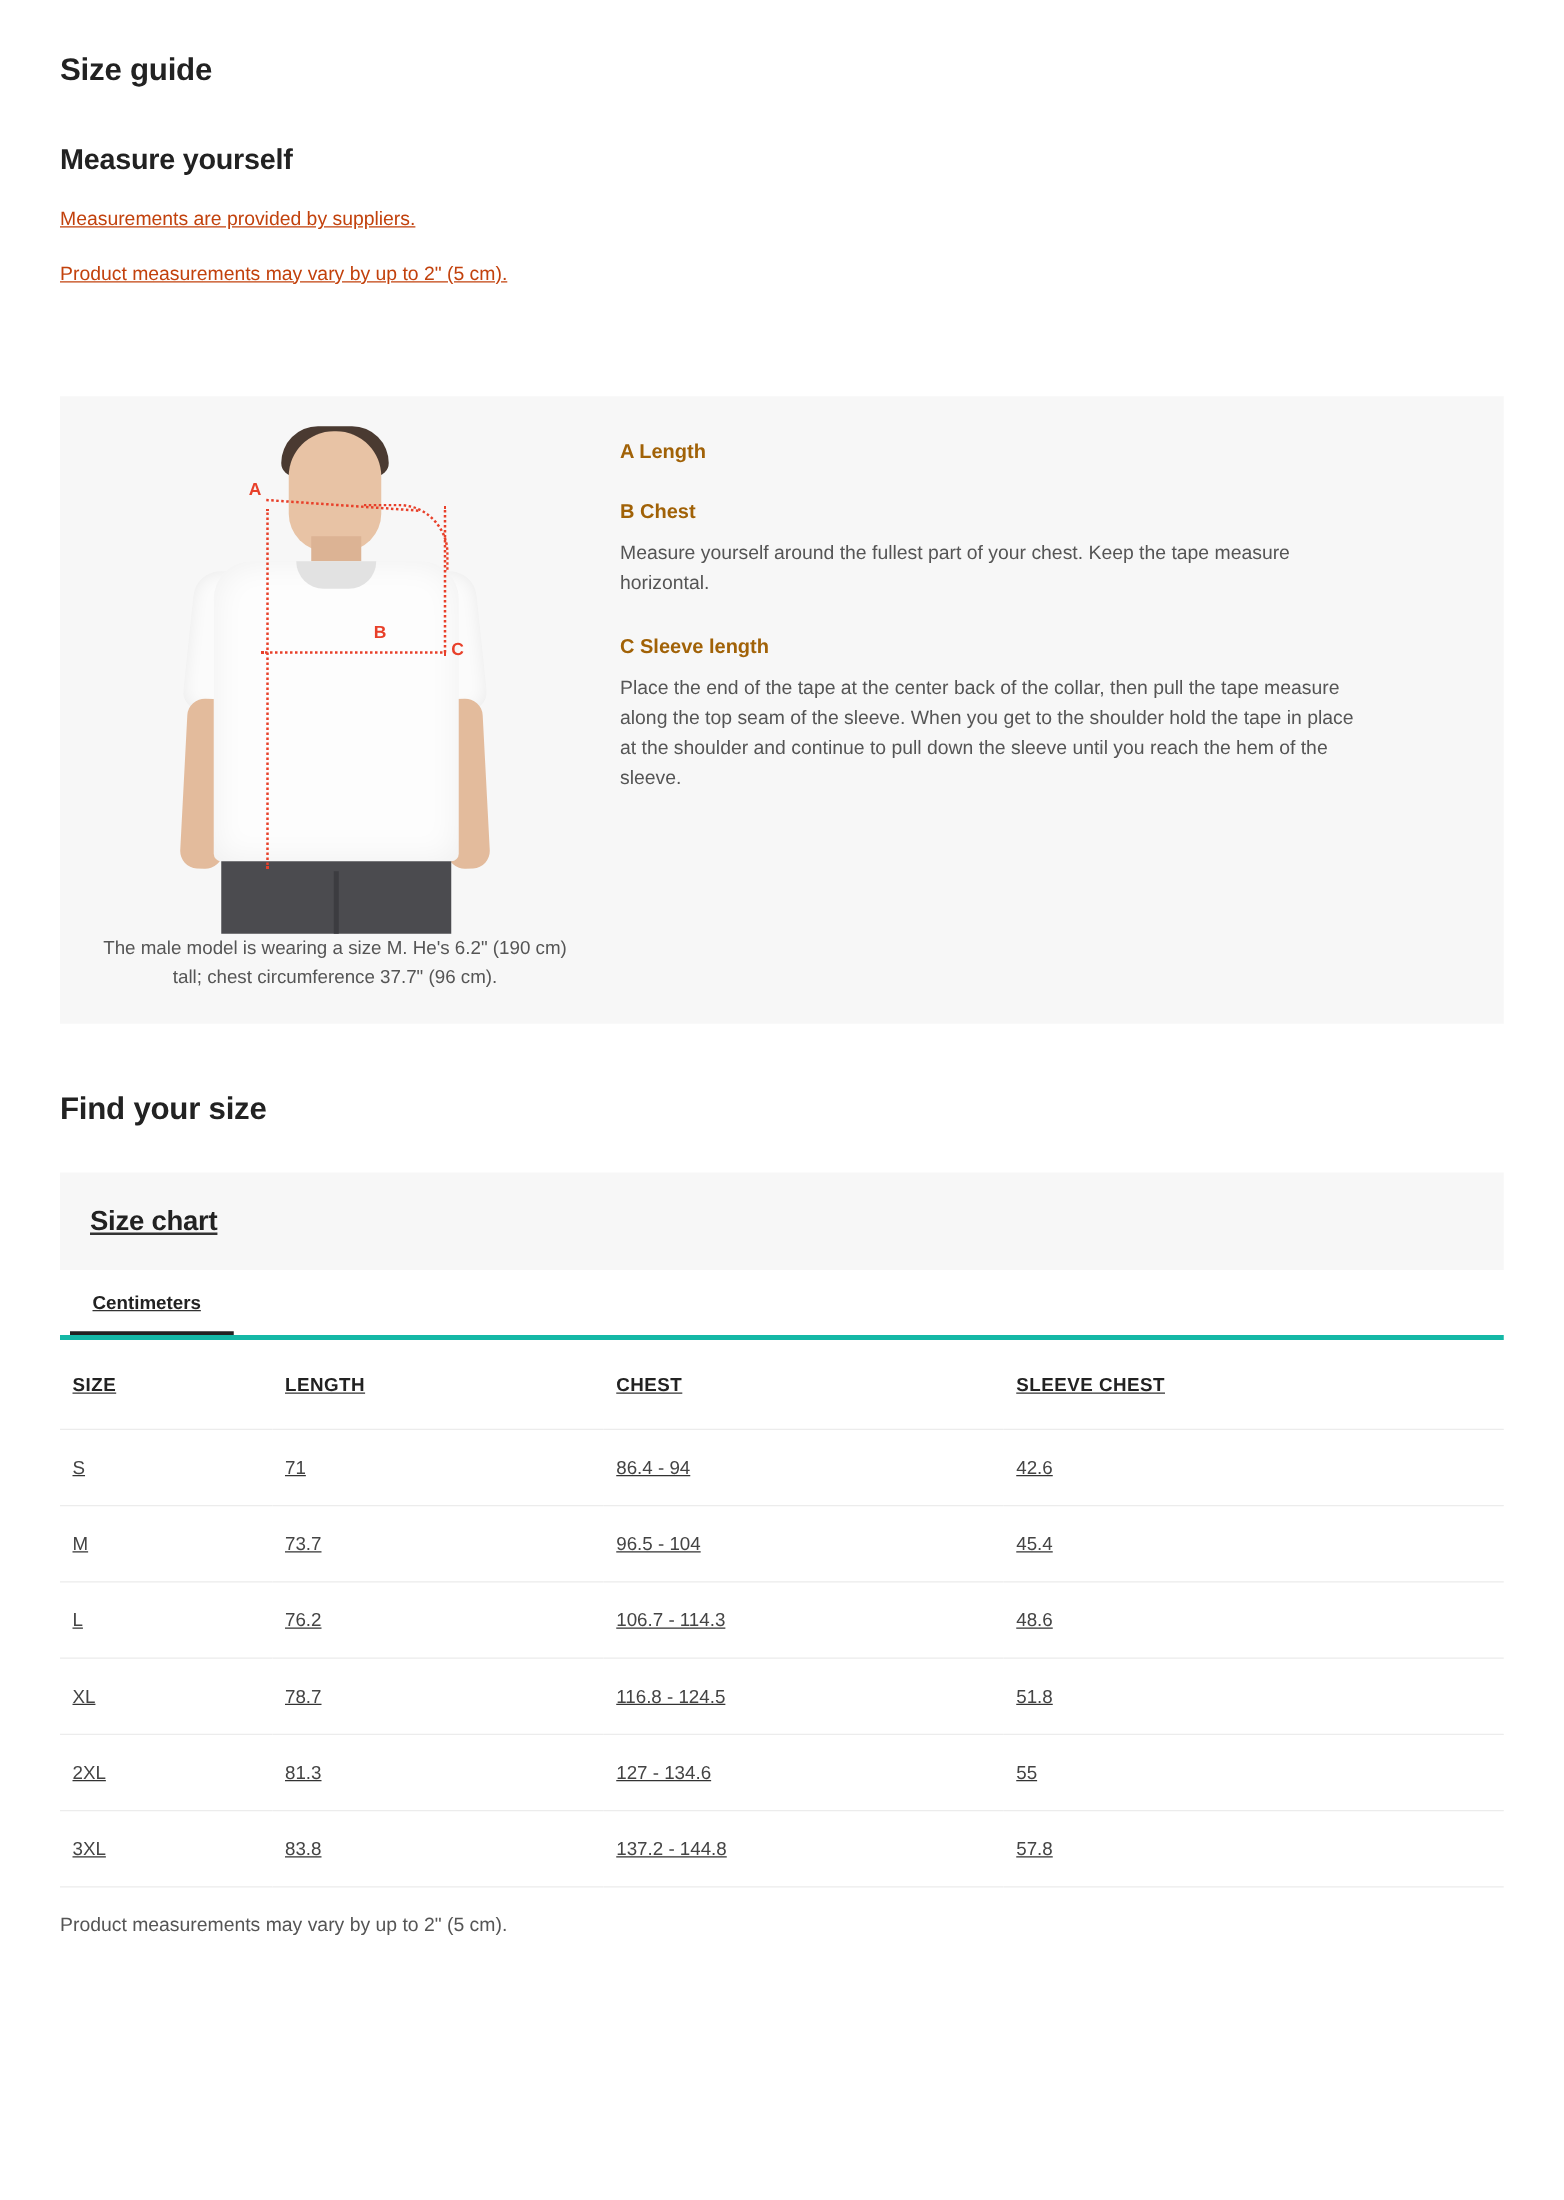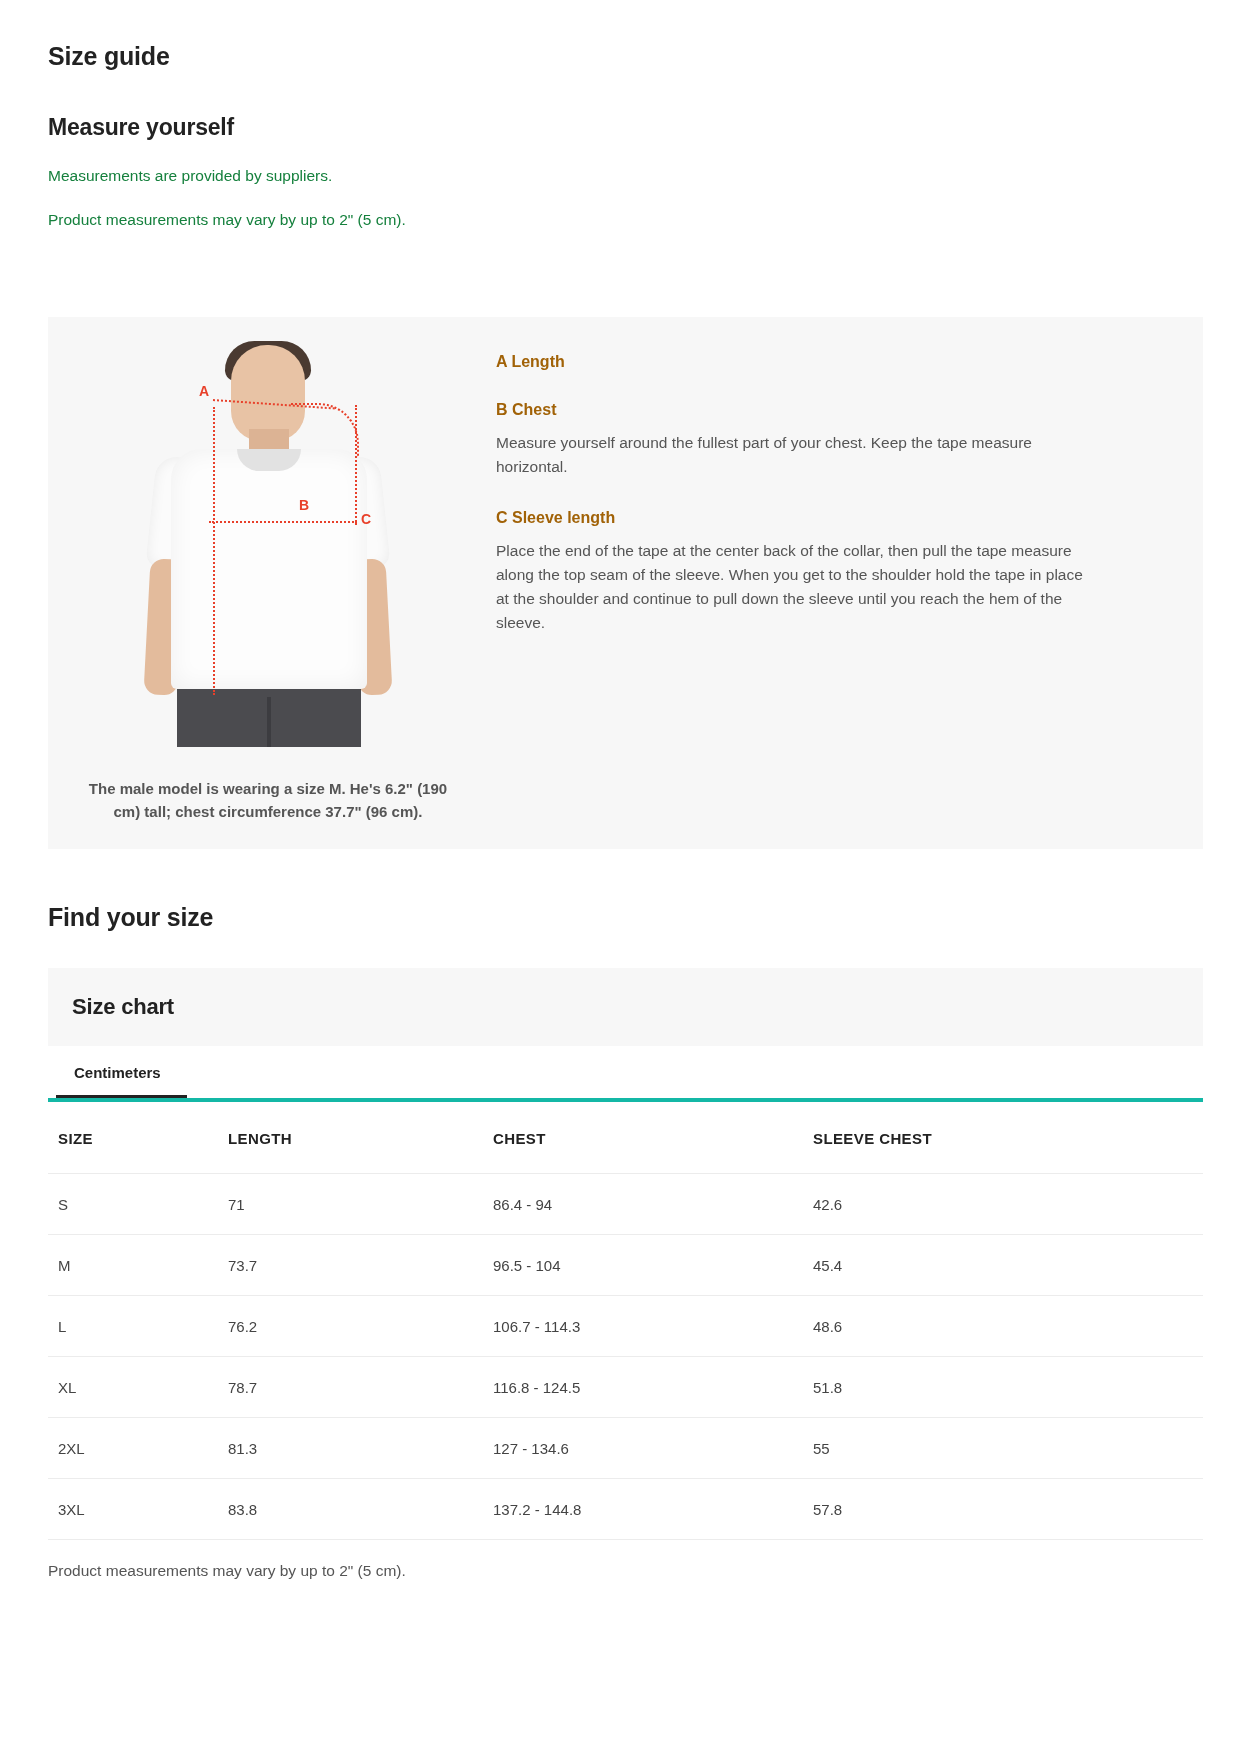--- a/index.html
+++ b/index.html
@@ -31,22 +31,23 @@
     font-size: 23px;
     line-height: 1.3;
     font-weight: bold;
     color: #222222;
     margin: 40px 0 0 0;
     letter-spacing: -0.2px;
   }
   p.intro {
     font-size: 15.5px;
     line-height: 1.5;
-    color: #15803d;
+    color: #c2410c;
     margin: 22px 0 0 0;
+    text-decoration: underline;
   }
   p.intro.second {
     margin-top: 20px;
   }
 
   
   .measure-panel {
     margin-top: 86px;
     background: #f7f7f7;
     display: flex;
@@ -223,27 +224,26 @@
     color: #e8402a;
     font-weight: bold;
     font-size: 14px;
     font-family: "Liberation Sans", sans-serif;
   }
   .lbl-a { left: 76px; top: 38px; }
   .lbl-b { left: 176px; top: 152px; }
   .lbl-c { left: 238px; top: 166px; }
 
   .model-caption {
-    margin-top: 32px;
+    margin-top: 2px;
     width: 372px;
     text-align: center;
     font-size: 15px;
     line-height: 1.55;
     color: #555555;
-    font-weight: bold;
   }
 
   .panel-right {
     flex: 1;
     padding: 36px 34px 30px 8px;
     box-sizing: border-box;
   }
   .measure-head {
     font-size: 16px;
     font-weight: bold;
@@ -266,20 +266,21 @@
     line-height: 1.3;
     font-weight: bold;
     color: #222222;
     margin: 52px 0 0 0;
     letter-spacing: -0.2px;
   }
 
   .chart-card {
     margin-top: 34px;
     width: 1155px;
+    text-decoration: underline;
   }
   .chart-card-header {
     background: #f7f7f7;
     padding: 26px 24px;
     box-sizing: border-box;
   }
   .chart-card-header h3 {
     margin: 0;
     font-size: 22px;
     font-weight: bold;

